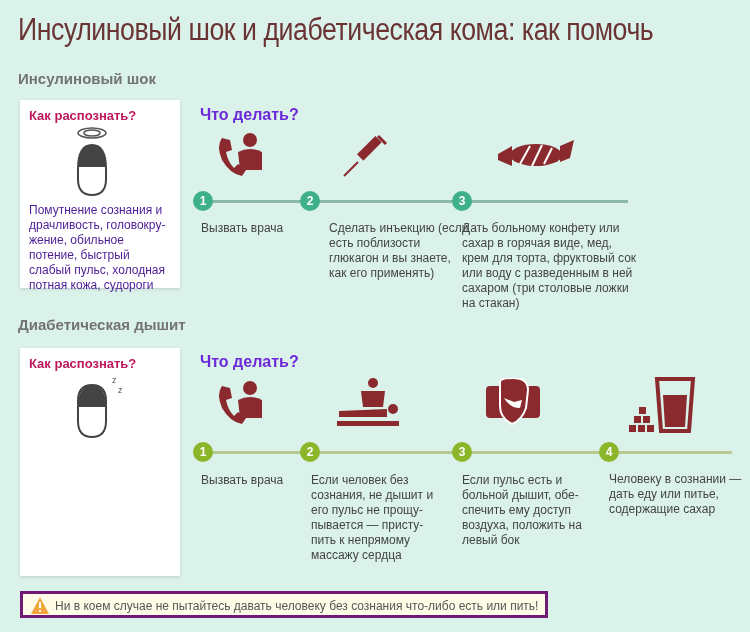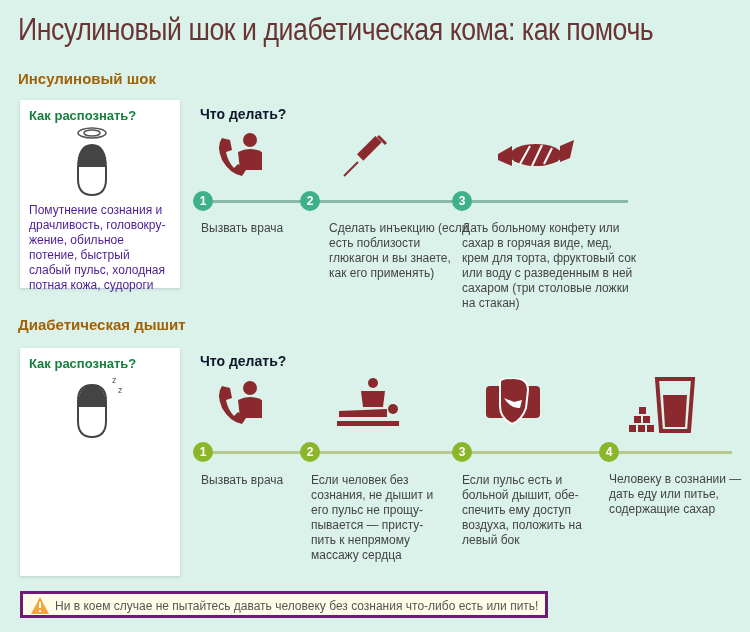--- a/index.html
+++ b/index.html
@@ -1,22 +1,22 @@
 <!DOCTYPE html>
 <html><head>
 <meta charset="utf-8">
 <style>
   * { box-sizing: border-box; margin: 0; padding: 0; }
   body { width: 750px; height: 632px; background: #daf2ea; font-family: "Liberation Sans", sans-serif; position: relative; overflow: hidden; }
   .title { position: absolute; left: 18px; top: 12px; font-size: 31px; color: #6b3434; font-family: "Liberation Sans", sans-serif; letter-spacing: -0.5px; transform: scaleX(0.86); transform-origin: left; white-space: nowrap; }
-  .sec-title { position: absolute; left: 18px; font-size: 15px; font-weight: bold; color: #a16207; }
+  .sec-title { position: absolute; left: 18px; font-size: 15px; font-weight: bold; color: #737373; }
   .card { position: absolute; left: 20px; width: 160px; background: #fff; box-shadow: 0 1px 3px rgba(0,0,0,0.15); padding: 8px 9px; }
-  .card-h { font-size: 13px; font-weight: bold; color: #15803d; }
+  .card-h { font-size: 13px; font-weight: bold; color: #be185d; }
   .card-t { font-size: 12px; color: #4c1d95; line-height: 15px; }
-  .todo { position: absolute; font-size: 14px; font-weight: bold; color: #0f172a; }
+  .todo { position: absolute; font-size: 16px; font-weight: bold; color: #6d28d9; }
   .line { position: absolute; height: 3px; }
   .step { position: absolute; width: 20px; height: 20px; border-radius: 50%; color: #fff; font-size: 12px; font-weight: bold; text-align: center; line-height: 20px; }
   .stxt { position: absolute; font-size: 12px; color: #444; line-height: 15px; }
   .icon { position: absolute; }
   .warn { position: absolute; left: 20px; top: 591px; width: 528px; height: 27px; background: #fffde8; border: 3px solid #701a75; font-size: 12px; color: #555; padding-left: 32px; line-height: 25px; }
   .warn .tri { position: absolute; left: 8px; top: 3px; }
 </style>
 </head>
 <body>
 

